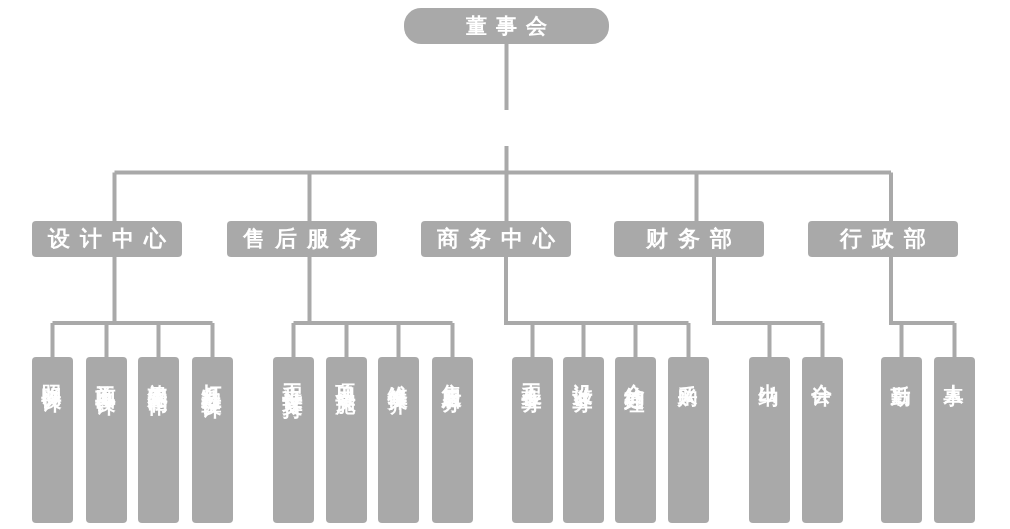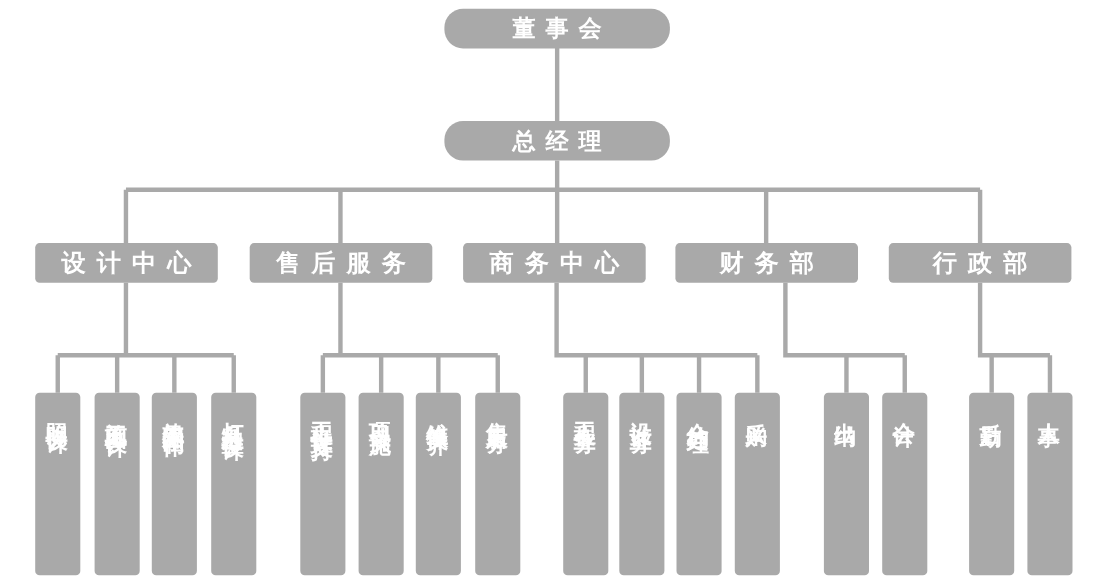--- a/index.html
+++ b/index.html
@@ -42,21 +42,21 @@
   .lvl12 {
     left: 404px;
     width: 205px;
     font-size: 21px;
     letter-spacing: 9px;
     padding-left: 9px;
     border-radius: 17px;
   }
   .lvl3 {
     top: 221px;
-    width: 166px;
+    width: 150px;
     text-align: center;
   }
   
   .vbox {
     top: 357px;
     width: 41px;
     height: 166px;
     writing-mode: vertical-rl;
     text-orientation: upright;
     align-items: center;        
@@ -76,21 +76,20 @@
     <path d="M506.5,146 L506.5,172.5 M114.5,172.5 L891,172.5 M114.5,172.5 L114.5,221 M309.5,172.5 L309.5,221 M506.5,172.5 L506.5,221 M696.5,172.5 L696.5,221 M891,172.5 L891,221"></path>
     <path d="M114.5,257 L114.5,323 M52.5,323 L212.5,323 M52.5,323 L52.5,357 M106.5,323 L106.5,357 M158.5,323 L158.5,357 M212.5,323 L212.5,357"></path>
     <path d="M309.5,257 L309.5,323 M293.5,323 L452.5,323 M293.5,323 L293.5,357 M346.5,323 L346.5,357 M398.5,323 L398.5,357 M452.5,323 L452.5,357"></path>
     <path d="M506,257 L506,323 L688.5,323 M532.5,323 L532.5,357 M583.5,323 L583.5,357 M635.5,323 L635.5,357 M688.5,323 L688.5,357"></path>
     <path d="M714,257 L714,323 L822.5,323 M769.5,323 L769.5,357 M822.5,323 L822.5,357"></path>
     <path d="M891,257 L891,323 L954.5,323 M901.5,323 L901.5,357 M954.5,323 L954.5,357"></path>
   </svg>
 
   <div class="box hbox lvl12" style="top:8px">董事会</div>
 
-  <div class="box hbox lvl12" style="top:110px">总经理</div>
 
   <div class="box hbox lvl3" style="left:32px">设计中心</div>
   <div class="box hbox lvl3" style="left:227px">售后服务</div>
   <div class="box hbox lvl3" style="left:614px">财务部</div>
   <div class="box hbox lvl3" style="left:421px">商务中心</div>
   <div class="box hbox lvl3" style="left:808px">行政部</div>
 
   <div class="box vbox" style="left:32px">照明设计</div>
   <div class="box vbox" style="left:86px">施工图设计</div>
   <div class="box vbox" style="left:138px">效果图制作</div>

